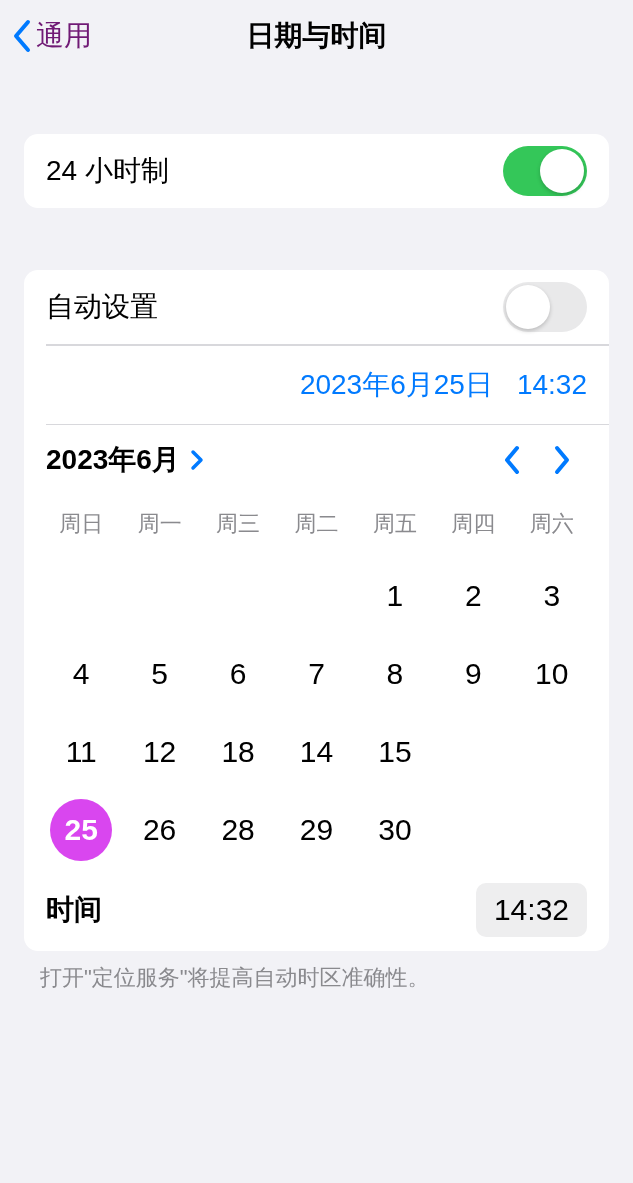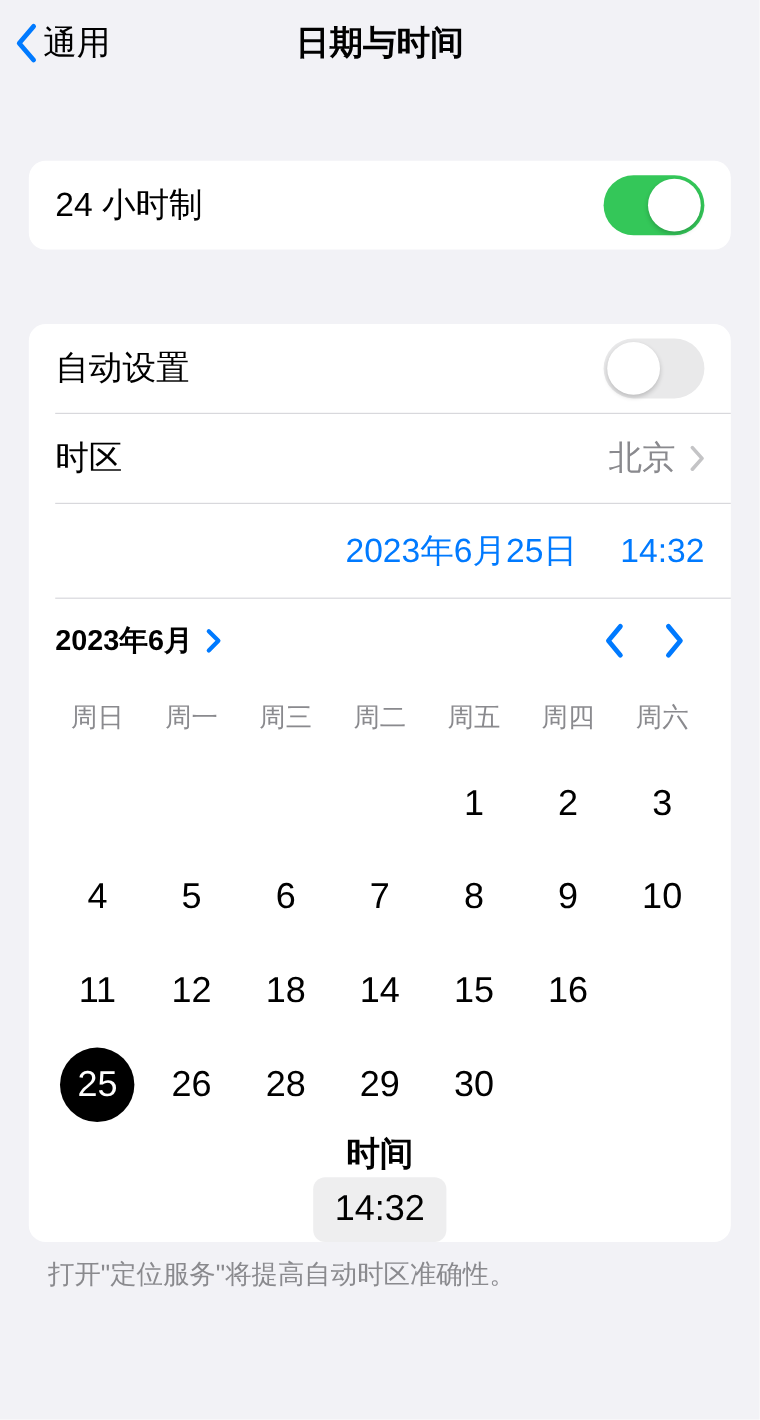--- a/index.html
+++ b/index.html
@@ -13,21 +13,21 @@
     .nav {
       display: flex;
       align-items: center;
       height: 72px;
       position: relative;
       padding: 0 12px;
     }
     .back-btn {
       display: flex;
       align-items: center;
-      color: #000000;
+      color: #701a75;
       font-size: 28px;
       cursor: pointer;
     }
     .back-chevron {
       width: 20px; height: 34px;
       margin-right: 4px;
     }
     .nav-title {
       position: absolute;
       left: 0; right: 0;
@@ -77,32 +77,32 @@
     .chev-right {
       width: 12px; height: 22px;
       margin-left: 12px;
     }
     .dt-row {
       display: flex;
       align-items: center;
       padding: 0 22px;
       min-height: 78px;
       font-size: 28px;
-      gap: 36px;
+      gap: 24px;
     }
     .dt-spacer { flex: 1; }
     .dt-date, .dt-time { color: #007aff; cursor: pointer; }
     .cal-header {
       display: flex;
       align-items: center;
       padding: 0 22px;
       min-height: 70px;
     }
     .cal-month {
-      font-size: 24px;
+      font-size: 28px;
       font-weight: 600;
       display: flex;
       align-items: center;
       cursor: pointer;
     }
     .cal-month-chev { width: 14px; height: 22px; margin-left: 10px; }
     .cal-spacer { flex: 1; }
     .cal-nav-btn { width: 50px; height: 50px; display: flex; align-items: center; justify-content: center; cursor: pointer; }
     .cal-nav-btn svg { width: 20px; height: 32px; }
     .wk-row {
@@ -121,27 +121,26 @@
     .cal-row { display: grid; grid-template-columns: repeat(7, 1fr); height: 78px; }
     .cal-cell {
       display: flex; align-items: center; justify-content: center;
       font-size: 30px;
       cursor: pointer;
       border-radius: 50%;
       width: 62px; height: 62px;
       margin: auto;
     }
     .cal-cell.empty { cursor: default; }
-    .cal-cell.selected { background: #000000; color: #fff; font-weight: 400; text-align: right; }
+    .cal-cell.selected { background: #d946ef; color: #fff; font-weight: 700; text-align: right; }
     .time-row {
       display: flex; align-items: center;
       padding: 0 22px;
       min-height: 82px;
       font-size: 28px;
-      flex-direction: column;
     }
     .time-label { flex: 1; font-weight: 600; }
     .time-pill {
       background: #eeeeef;
       border-radius: 10px;
       padding: 10px 18px;
       font-size: 30px;
       cursor: pointer;
     }
     .hint {
@@ -173,27 +172,20 @@
 </div>
 
 <div class="group group2">
   <div class="row">
     <div class="row-label">自动设置</div>
     <div class="toggle off">
         <div class="toggle-knob"></div>
       </div>
   </div>
   <div class="row-sep"></div>
-  <div class="row">
-    <div class="row-label">时区</div>
-    <div class="row-value">北京</div>
-    <svg class="chev-right" viewBox="0 0 12 22">
-        <polyline points="2,2 10,11 2,20" fill="none" stroke="#c4c4c6" stroke-width="3" stroke-linecap="round" stroke-linejoin="round"></polyline>
-      </svg>
-  </div>
   <div class="row-sep"></div>
   <div class="dt-row">
     <div class="dt-spacer"></div>
     <div class="dt-date">2023年6月25日</div>
     <div class="dt-time">14:32</div>
   </div>
   <div class="row-sep"></div>
   <div class="cal-header">
     <div class="cal-month">
       <span>2023年6月</span>
@@ -240,21 +232,20 @@
         <div class="cal-cell">8</div>
         <div class="cal-cell">9</div>
         <div class="cal-cell">10</div>
       </div>
       <div class="cal-row">
         <div class="cal-cell">11</div>
         <div class="cal-cell">12</div>
         <div class="cal-cell">18</div>
         <div class="cal-cell">14</div>
         <div class="cal-cell">15</div>
-        <div class="cal-cell">16</div>
       </div>
       <div class="cal-row">
         <div class="cal-cell selected">25</div>
         <div class="cal-cell">26</div>
         <div class="cal-cell">28</div>
         <div class="cal-cell">29</div>
         <div class="cal-cell">30</div>
         <div class="cal-cell empty"></div>
       </div>
     </div>

